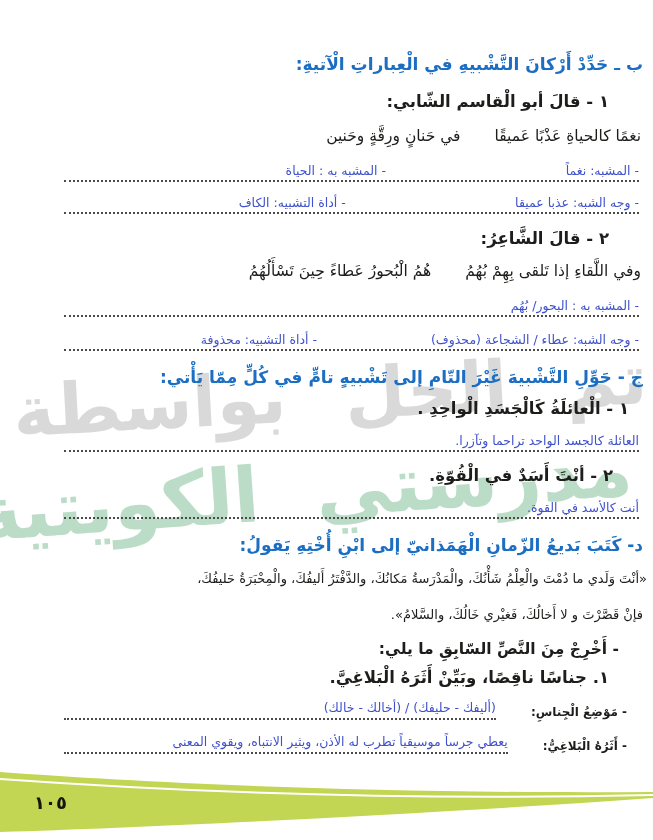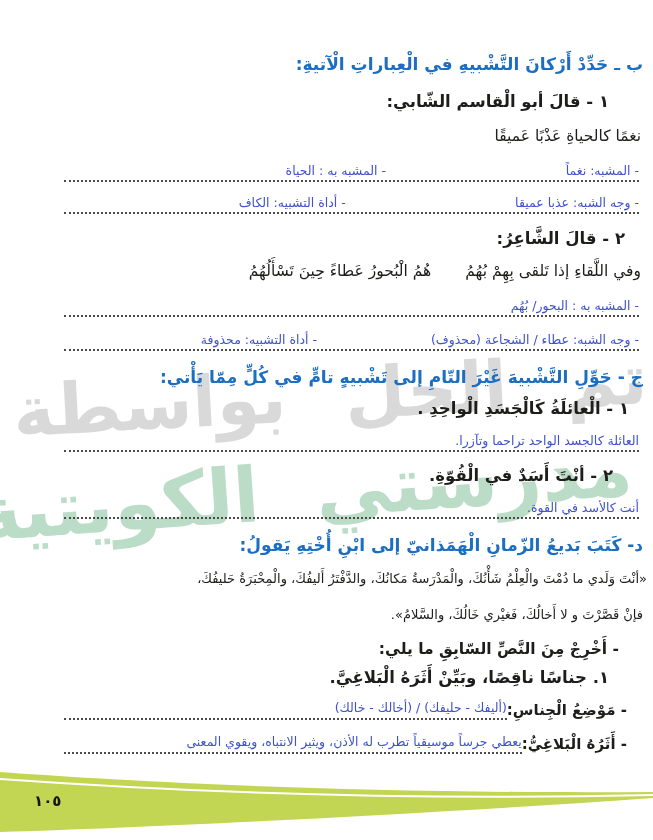--- a/index.html
+++ b/index.html
@@ -15,62 +15,63 @@
     position:absolute;right:14px;left:64px;height:20px;
     border-bottom:2px dotted #4a4a4a;
     display:flex;align-items:flex-end;
     font-size:12.5px;color:#3f51cc;white-space:nowrap;
   }
   .ans-row .seg{padding-bottom:2px;overflow:visible;}
   .label-row{
     position:absolute;right:26px;left:64px;height:21px;
     display:flex;align-items:flex-end;white-space:nowrap;
   }
-  .label-row .lbl{color:#1d1d1b;font-weight:bold;font-size:15px;padding-bottom:1px;}
+  .label-row .lbl{color:#1d1d1b;font-weight:bold;font-size:12px;padding-bottom:1px;margin-left:35px;}
   .label-row .fill{
     flex:1;border-bottom:2px dotted #4a4a4a;
     color:#3f51cc;font-size:12.5px;padding-bottom:3px;overflow:visible;
   }
   .quote{color:#1d1d1b;font-size:13px;line-height:36px;white-space:nowrap;}
   .wm{position:absolute;z-index:0;pointer-events:none;white-space:nowrap;font-weight:bold;}
   .wm1{top:338px;right:8px;font-size:70px;color:#c6c6c6;opacity:.65;transform:rotate(-3deg);transform-origin:right top;word-spacing:34px;}
   .wm2{top:424px;right:24px;font-size:76px;color:#abd4b9;opacity:.8;transform:rotate(-4deg);transform-origin:right top;word-spacing:30px;}
   .content{position:relative;z-index:1;}
   .swoosh{position:absolute;left:0;bottom:0;width:653px;height:70px;z-index:2;}
-  .pagenum{position:absolute;left:34px;top:792px;z-index:3;color:#16160f;font-size:15px;font-weight:bold;}
+  .pagenum{position:absolute;left:34px;top:792px;z-index:3;color:#16160f;font-size:18px;font-weight:bold;}
 </style>
 </head>
 <body>
 
 <div class="page">
 
   <div class="wm wm1">تم الحل بواسطة</div>
   <div class="wm wm2">مدرستي الكويتية</div>
 
   <div class="content">
 
     <div class="abs h-blue" style="top:54px;right:10px;">ب ـ حَدِّدْ أَرْكانَ التَّشْبيهِ في الْعِباراتِ الْآتيةِ:</div>
 
     <div class="abs t-black" style="top:92px;right:44px;">١ - قالَ أبو الْقاسم الشّابي:</div>
 
     <div class="abs verse" style="top:127px;right:12px;">
       <span>نغمًا كالحياةِ عَذْبًا عَميقًا</span>
+      <span>في حَنانٍ ورِقَّةٍ وحَنين</span>
     </div>
 
     <div class="ans-row" style="top:160px;">
       <span class="seg" style="width:44%;">- المشبه: نغماً</span>
       <span class="seg">- المشبه به : الحياة</span>
     </div>
 
     <div class="ans-row" style="top:192px;">
       <span class="seg" style="width:51%;">- وجه الشبه: عذبا عميقا</span>
       <span class="seg">- أداة التشبيه: الكاف</span>
     </div>
 
-    <div class="abs t-black" style="top:229px;right:28px;">٢ - قالَ الشَّاعِرُ:</div>
+    <div class="abs t-black" style="top:229px;right:44px;">٢ - قالَ الشَّاعِرُ:</div>
 
     <div class="abs verse" style="top:262px;right:12px;">
       <span>وفي اللَّقاءِ إذا تَلقى بِهِمْ بُهُمُ</span>
       <span>هُمُ الْبُحورُ عَطاءً حِينَ تَسْأَلُهُمُ</span>
     </div>
 
     <div class="ans-row" style="top:295px;">
       <span class="seg">- المشبه به : البحور/ بُهُم</span>
     </div>
 

